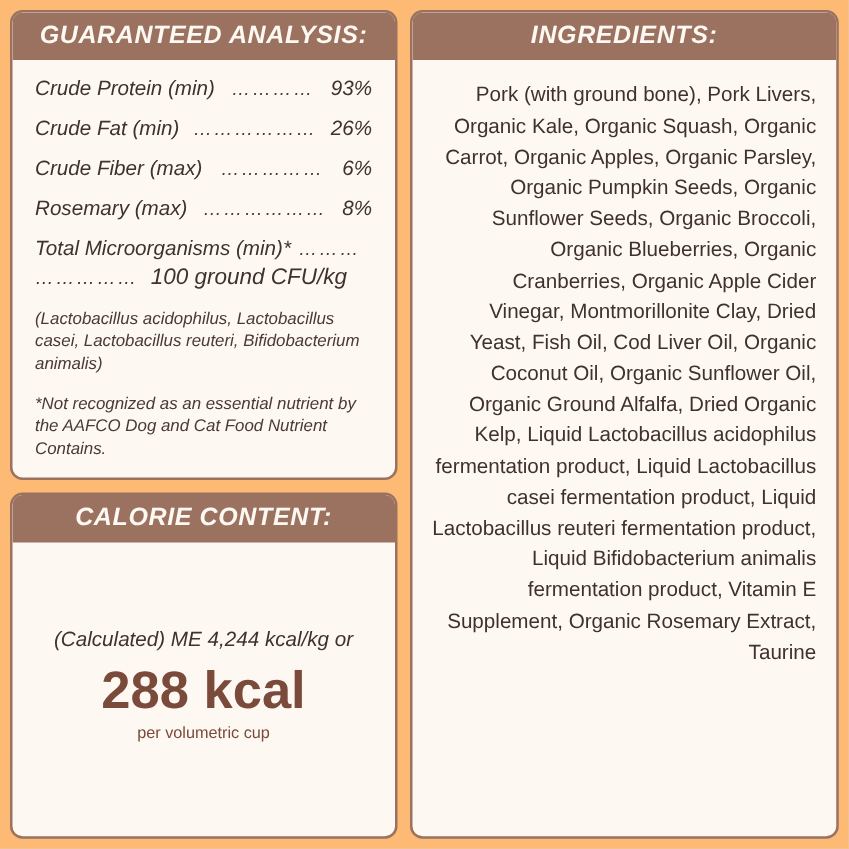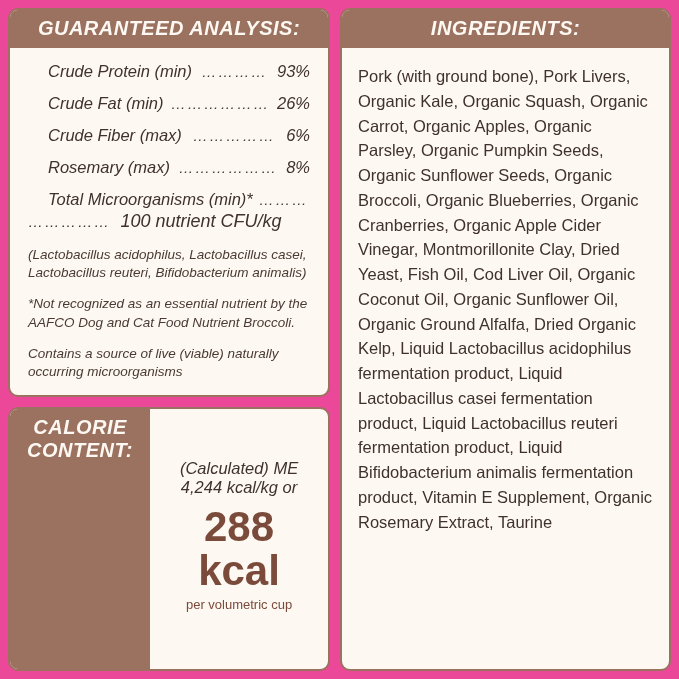--- a/index.html
+++ b/index.html
@@ -14,21 +14,21 @@
     overflow: hidden;
   }
   .page {
     position: relative;
     width: 679px;
     height: 679px;
     box-sizing: border-box;
     padding: 8px;
     display: flex;
     gap: 10px;
-    background: #ec4899;
+    background: #fdba74;
   }
   .col {
     display: flex;
     flex-direction: column;
     gap: 10px;
   }
   .col-left {
     width: 322px;
   }
   .col-right {
@@ -63,21 +63,20 @@
     display: flex;
     align-items: baseline;
     font-style: italic;
     font-size: 16.5px;
     margin-bottom: 13px;
     color: #3f312b;
     white-space: nowrap;
   }
   .ga-row .nm {
     flex: 0 0 auto;
-    margin-left: 20px;
   }
   .ga-row .dots {
     flex: 1 1 auto;
     margin: 0 4px;
     overflow: hidden;
     white-space: nowrap;
     color: #4a3a33;
     letter-spacing: 1.5px;
     font-size: 15px;
     text-align: center;
@@ -116,20 +115,21 @@
     color: #4a3a33;
     margin: 0 0 13px 0;
   }
   .note:last-child {
     margin-bottom: 0;
   }
   
   .cal-panel {
     flex: 1 1 auto;
     display: flex;
+    flex-direction: column;
     justify-content: center;
   }
   .cal-body {
     flex: 1 1 auto;
     display: flex;
     flex-direction: column;
     align-items: center;
     justify-content: center;
     padding: 10px 12px 18px 12px;
     text-align: center;
@@ -163,21 +163,21 @@
   .ing-header {
     font-style: italic;
     font-weight: bold;
   }
   .ing-body {
     flex: 1 1 auto;
     padding: 16px 16px 14px 16px;
     font-size: 16.5px;
     line-height: 1.5;
     color: #3f312b;
-    text-align: left;
+    text-align: right;
     overflow: hidden;
   }
 </style>
 </head>
 <body>
 
 <div class="page">
 
   <div class="col col-left">
 
@@ -209,26 +209,25 @@
           <span class="val">8%</span>
         </div>
 
         <div class="ga-row micro">
           <span class="nm">Total Microorganisms (min)*</span>
           <span class="dots">………</span>
         </div>
 
         <div class="cfu-line">
           <span class="dots">……………</span>
-          <span class="cfu-val">100 nutrient CFU/kg</span>
+          <span class="cfu-val">100 ground CFU/kg</span>
         </div>
 
         <p class="note">(Lactobacillus acidophilus, Lactobacillus casei, Lactobacillus reuteri, Bifidobacterium animalis)</p>
-        <p class="note">*Not recognized as an essential nutrient by the AAFCO Dog and Cat Food Nutrient Broccoli.</p>
-        <p class="note">Contains a source of live (viable) naturally occurring microorganisms</p>
+        <p class="note">*Not recognized as an essential nutrient by the AAFCO Dog and Cat Food Nutrient Contains.</p>
 
       </div>
     </section>
 
     <section class="panel cal-panel">
       <div class="panel-header">CALORIE CONTENT:</div>
       <div class="cal-body">
         <div class="cal-sub">(Calculated) ME 4,244 kcal/kg or</div>
         <div class="cal-big">288 kcal</div>
         <div class="cal-unit">per volumetric cup</div>

